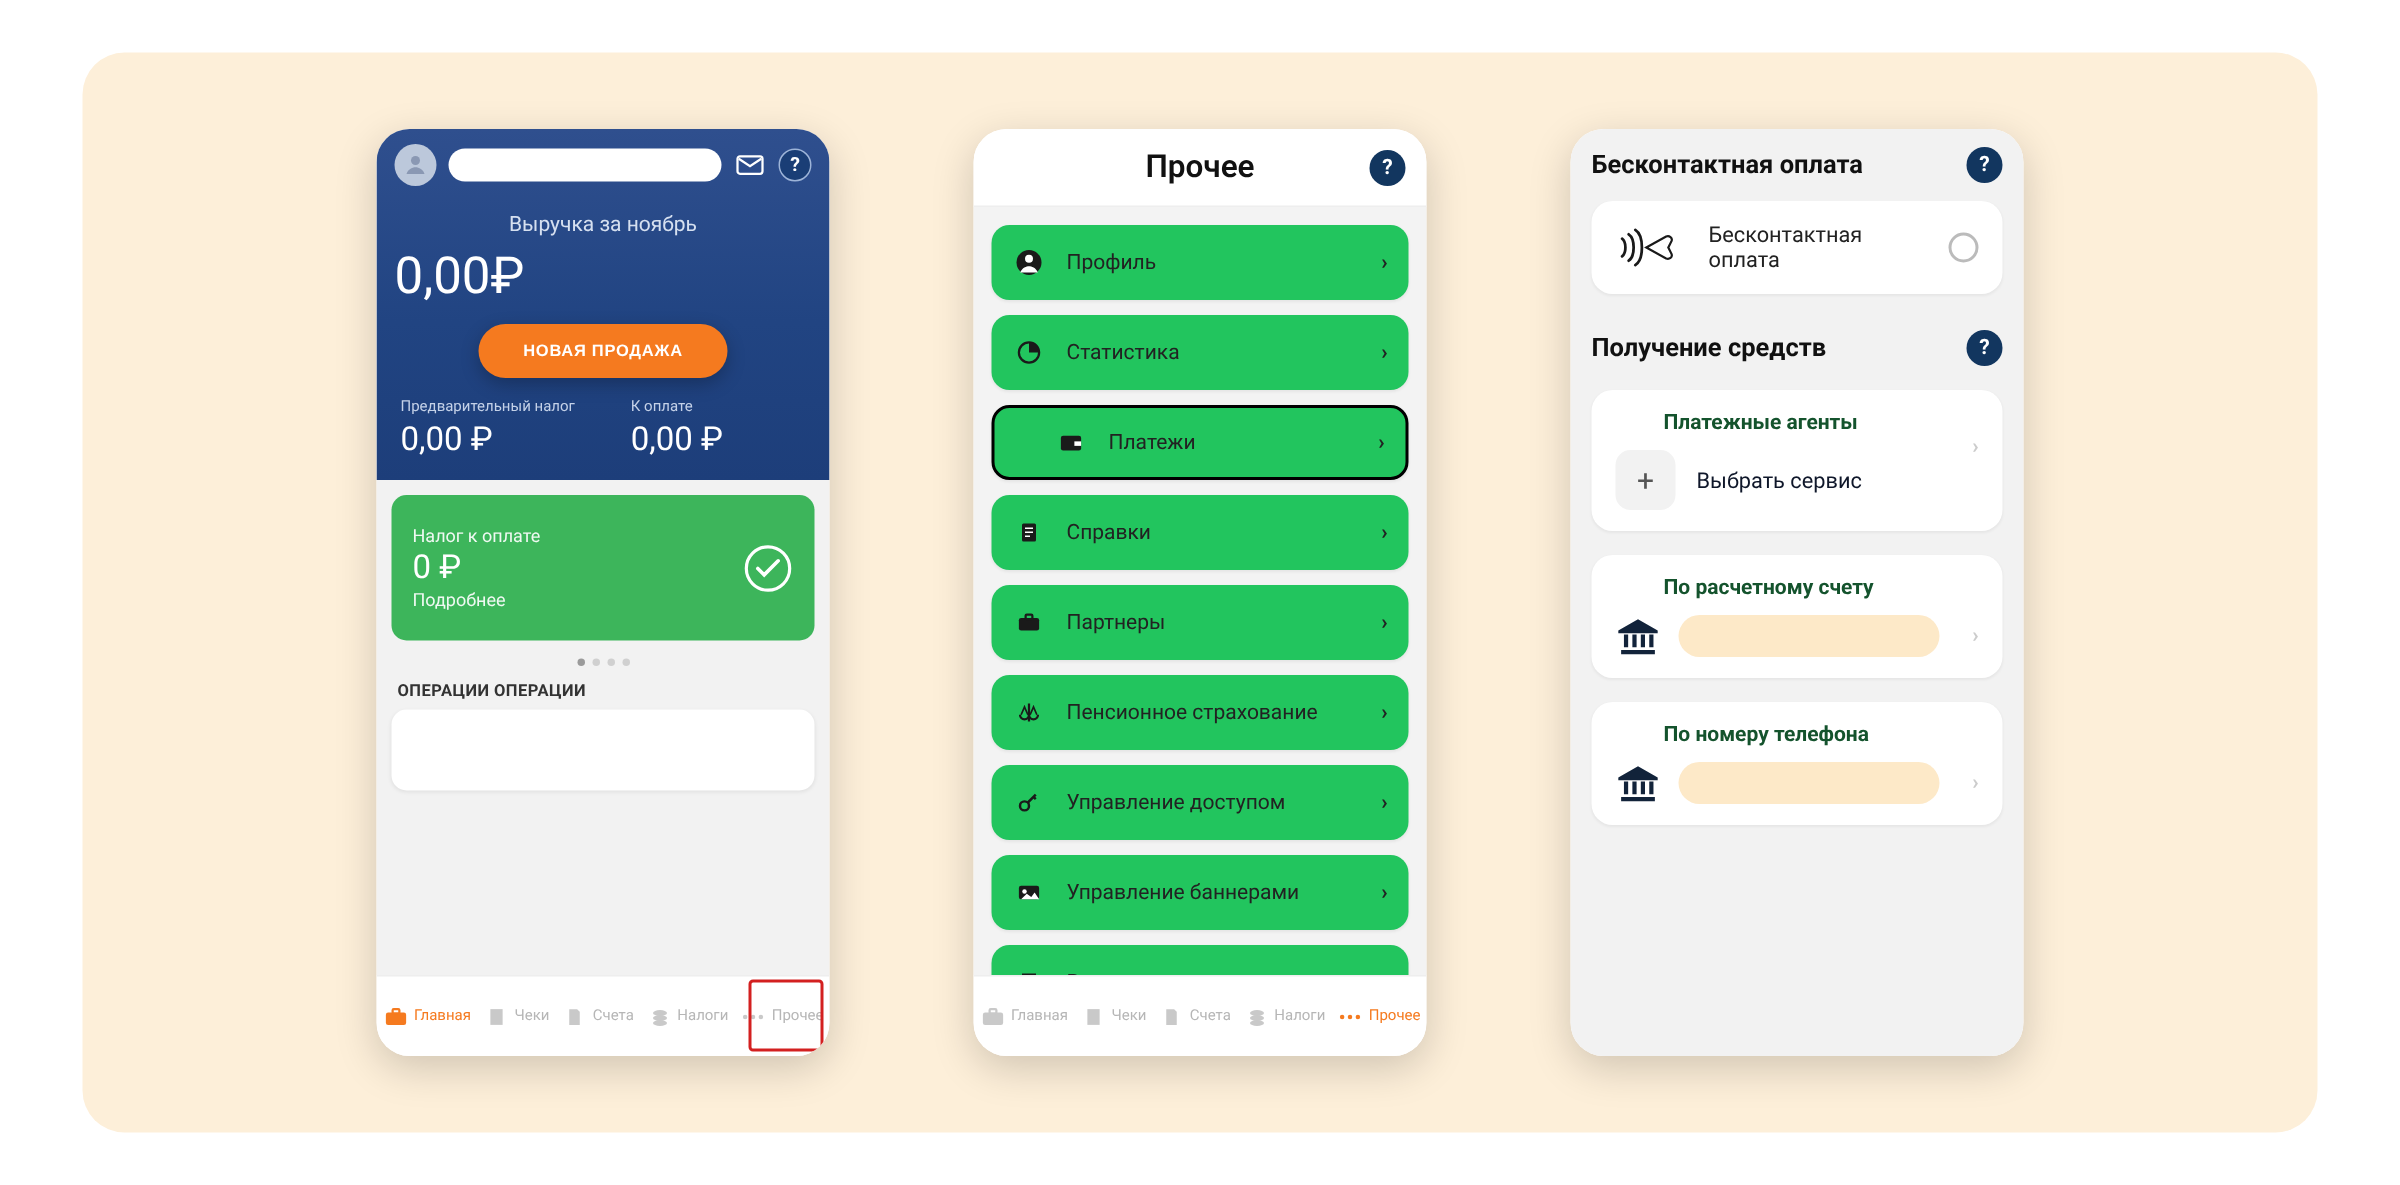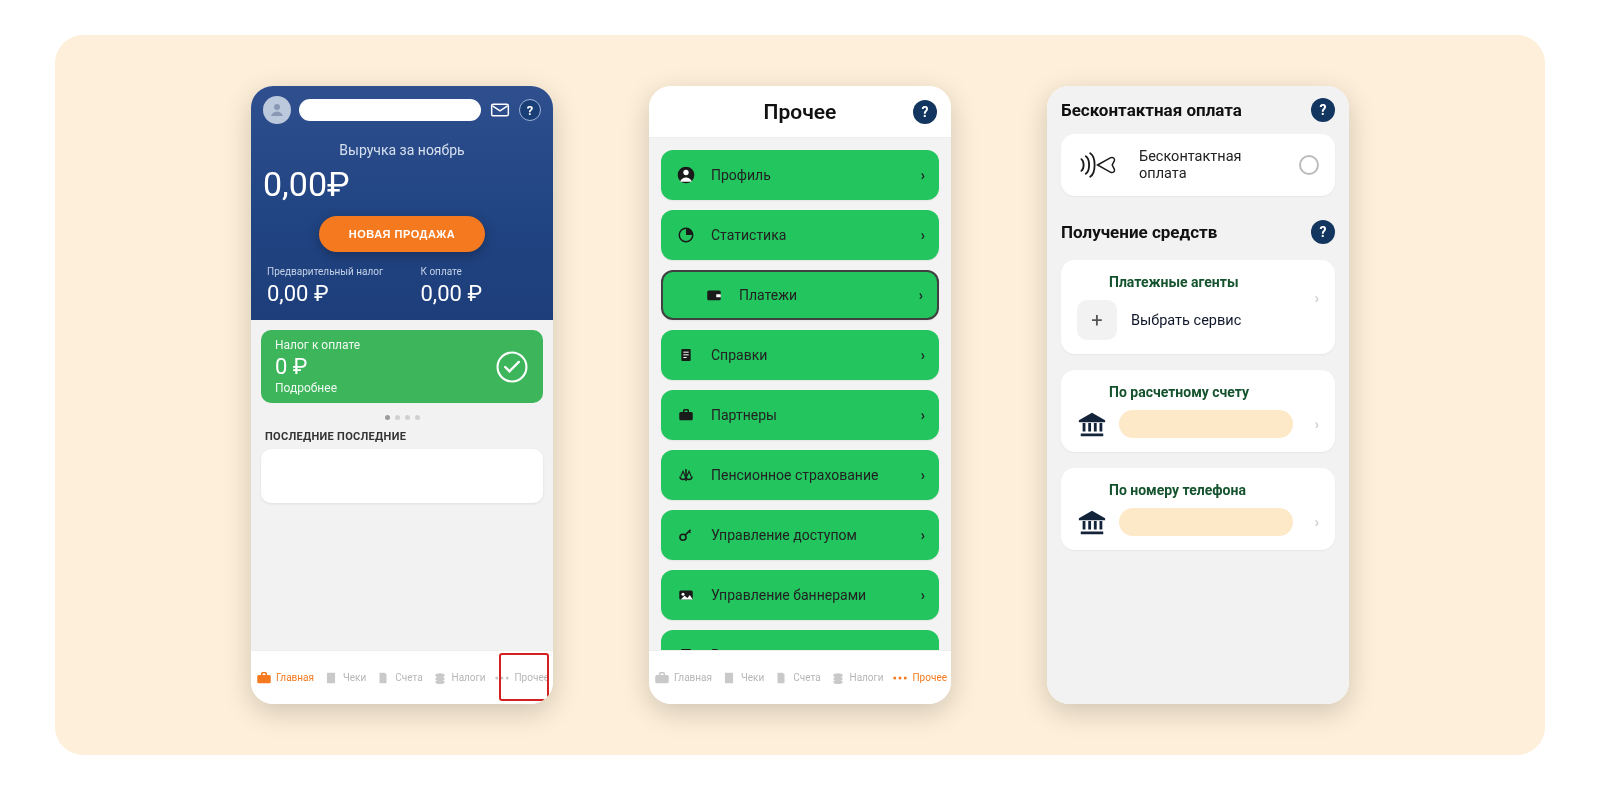--- a/index.html
+++ b/index.html
@@ -55,21 +55,21 @@
   display:block; margin: 12px auto 14px; background:#f57a1f; color:#fff; border:none;
   padding: 12px 30px; border-radius: 26px; font-size:11px; letter-spacing:0.5px; font-weight:600;
   box-shadow: 0 4px 12px rgba(0,0,0,0.25);
 }
 .s1-taxrow { display:flex; gap: 37px; padding: 0 4px; }
 .s1-taxcol { flex:1; }
 .s1-taxlabel { font-size:10px; color:#c4d1e8; }
 .s1-taxval { font-size:22px; margin-top:4px; }
 .s1-body { flex:1; background:#f2f2f2; padding: 10px 10px 0; overflow:hidden;}
 .green-card { background:#3db55b; border-radius:10px; color:#fff; overflow:hidden; }
-.green-top { display:flex; align-items:center; padding: 8px 14px; gap: 24px; }
+.green-top { display:flex; align-items:center; padding: 20px 14px; gap: 24px; }
 .green-left { flex:1; }
 .green-label { font-size:12px; opacity:0.92;}
 .green-amount { font-size:22px; margin: 2px 0; }
 .green-more { font-size:12px; opacity:0.92;}
 .green-check { width:34px; height:34px; }
 .green-autopay {
   background:#36a752; display:flex; align-items:center; justify-content:space-between;
   padding: 10px 14px; font-size:13px;
 }
 .pager { display:flex; justify-content:center; gap:5px; margin:12px 0 10px;}
@@ -96,21 +96,21 @@
   background:#fff; border-bottom:1px solid #eee;
 }
 .s2-title { font-size:21px; font-weight:600; color:#111;}
 .s2-help { position:absolute; right:14px; top:14px; width:24px;height:24px;border-radius:50%; background:#12365f;color:#fff;display:flex;align-items:center;justify-content:center;font-size:14px;font-weight:700;}
 .s2-body { flex:1; background:#f3f3f3; padding: 12px 12px 0; overflow:hidden;}
 .menu-item {
   background:#22c55e; border-radius:12px; height:50px; margin-bottom:10px;
   display:flex; align-items:center; padding:0 14px; gap:14px;
   box-shadow:0 1px 2px rgba(0,0,0,0.06);
 }
-.menu-item.highlighted { border:2px solid #404040;padding-left:40px; }
+.menu-item.highlighted { border:2px solid #000000;padding-left:40px; }
 .menu-icon { width:22px; display:flex; align-items:center; justify-content:center; color:#1a1a1a; font-size:18px;}
 .menu-label { flex:1; font-size:14px; color:#222; }
 .menu-chevron { color:#222; font-size:14px; font-weight:700;}
 
 .s3-sec-header {
   height:48px; display:flex; align-items:center; justify-content:space-between;
   padding: 0 14px; background:#f2f2f2;
 }
 .s3-sec-title { font-size:17px; font-weight:700; color:#111;}
 .s3-body { background:#f2f2f2; flex:1; padding: 0 14px 14px; overflow:hidden;}
@@ -183,21 +183,21 @@
             <path d="M12 20l5 5 11-11" fill="none" stroke="#fff" stroke-width="2.8" stroke-linecap="round"></path>
           </svg>
         </div>
       </div>
       <div class="pager">
         <span class="active"></span>
           <span></span>
           <span></span>
           <span></span>
       </div>
-      <div class="s1-section-title">ПОСЛЕДНИЕ ПОСЛЕДНИЕ</div>
+      <div class="s1-section-title">ОПЕРАЦИИ ОПЕРАЦИИ</div>
       <div class="s1-ops-card"></div>
     </div>
 
     <div class="bottomnav">
       <div class="navitem active">
         <span class="navicon">
             <svg viewBox="0 0 24 24" width="18">
               <rect x="3" y="8" width="18" height="11" rx="2" fill="#f57a1f"></rect>
               <rect x="9" y="5" width="6" height="4" rx="1" fill="none" stroke="#f57a1f" stroke-width="2"></rect>
             </svg>

